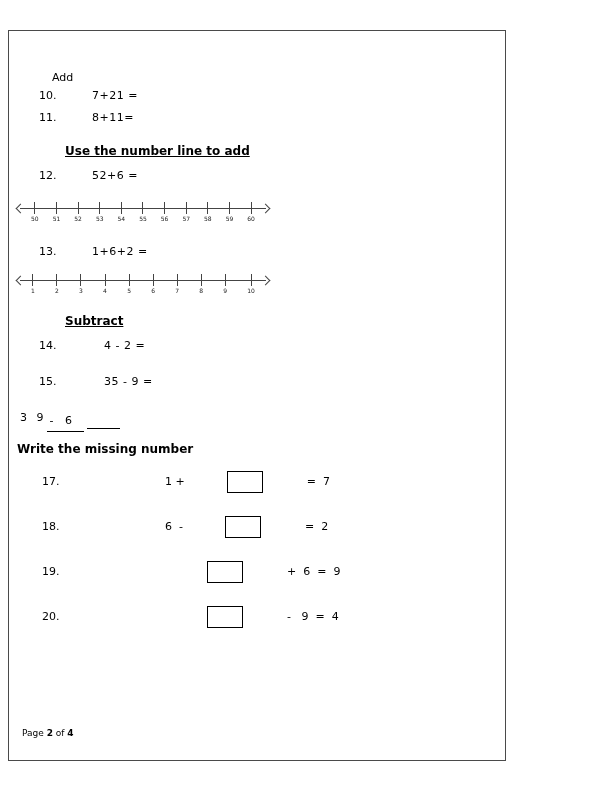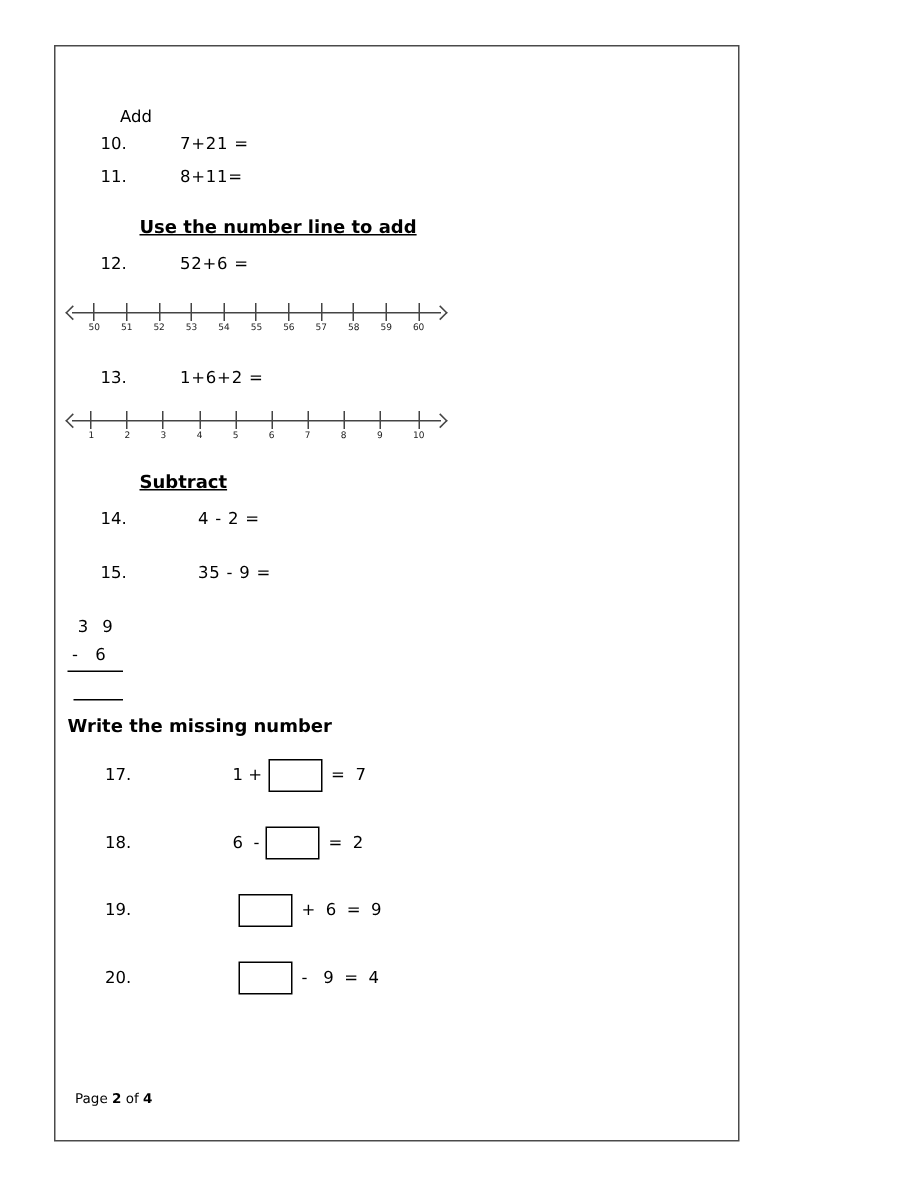--- a/index.html
+++ b/index.html
@@ -2,21 +2,21 @@
 <html><head>
 <meta charset="utf-8">
 <style>
   * { margin:0; padding:0; box-sizing:border-box; }
   html, body { background:#ffffff; }
   body {
     width:612px; height:792px; position:relative;
     font-family:"DejaVu Sans", sans-serif; color:#000;
   }
   .page-border {
-    position:absolute; left:36px; top:30px; width:457px; height:731px;
+    position:absolute; left:8px; top:30px; width:498px; height:731px;
     border:1px solid #4a4a4a; background:#fff;
   }
   .content { padding:40px 14px 0 8px; font-size:11px; }
 
   .add-heading { margin:0 0 4px 35px; font-size:11px; }
 
   .prob-row { display:flex; margin-bottom:6px; line-height:16px; }
   .prob-num { width:53px; margin-left:22px; flex:none; }
   .prob-expr { letter-spacing:0.5px; }
 
@@ -30,26 +30,26 @@
   .nl-line { position:absolute; left:3px; right:3px; top:8px; border-top:1px solid #444; }
   .nl-arrow { position:absolute; width:7px; height:7px; border-left:1px solid #444; border-bottom:1px solid #444; top:4.5px; }
   .nl-arrow.left  { left:0;  transform:rotate(45deg); }
   .nl-arrow.right { right:0; transform:rotate(225deg); }
   .nl-ticks { position:absolute; left:14px; right:14px; top:2px; display:flex; justify-content:space-between; }
   .tick { display:flex; flex-direction:column; align-items:center; }
   .tick-mark { width:1px; height:12px; background:#444; }
   .tick-label { font-size:6px; margin-top:1px; color:#222; }
 
   .sub-row { margin-bottom:20px;gap:12px; }
-  .vert-stack { display:flex; flex-direction:column;align-items:center; }
+  .vert-stack { display:flex; flex-direction:row; }
   .vert-top { letter-spacing:3px; padding-left:3px; }
   .vert-bottom { display:inline-block; width:37px; border-bottom:1px solid #000; padding:3px 0 2px 3px; letter-spacing:4px; }
   .vert-answer-line { width:33px; height:0; border-bottom:1px solid #000; margin-top:18px; margin-left:3px; }
 
-  .mn-row { display:flex; align-items:center; height:24px; margin-bottom:21px; line-height:16px; }
+  .mn-row { display:flex; align-items:center; height:24px; margin-bottom:21px; line-height:16px;gap:38px; }
   .mn-num { width:85px; margin-left:25px; flex:none; }
   .mn-before { margin-right:4px; white-space:pre; }
   .mn-box { display:inline-block; width:36px; height:22px; border:1.6px solid #000; margin-right:6px; flex:none; background:#fff; }
   .mn-after { white-space:pre; }
 
   .footer { position:absolute; left:13px; bottom:22px; font-size:9px; }
   .footer span { white-space:pre; }
   .footer .bold { font-weight:bold; }
 </style>
 </head>

